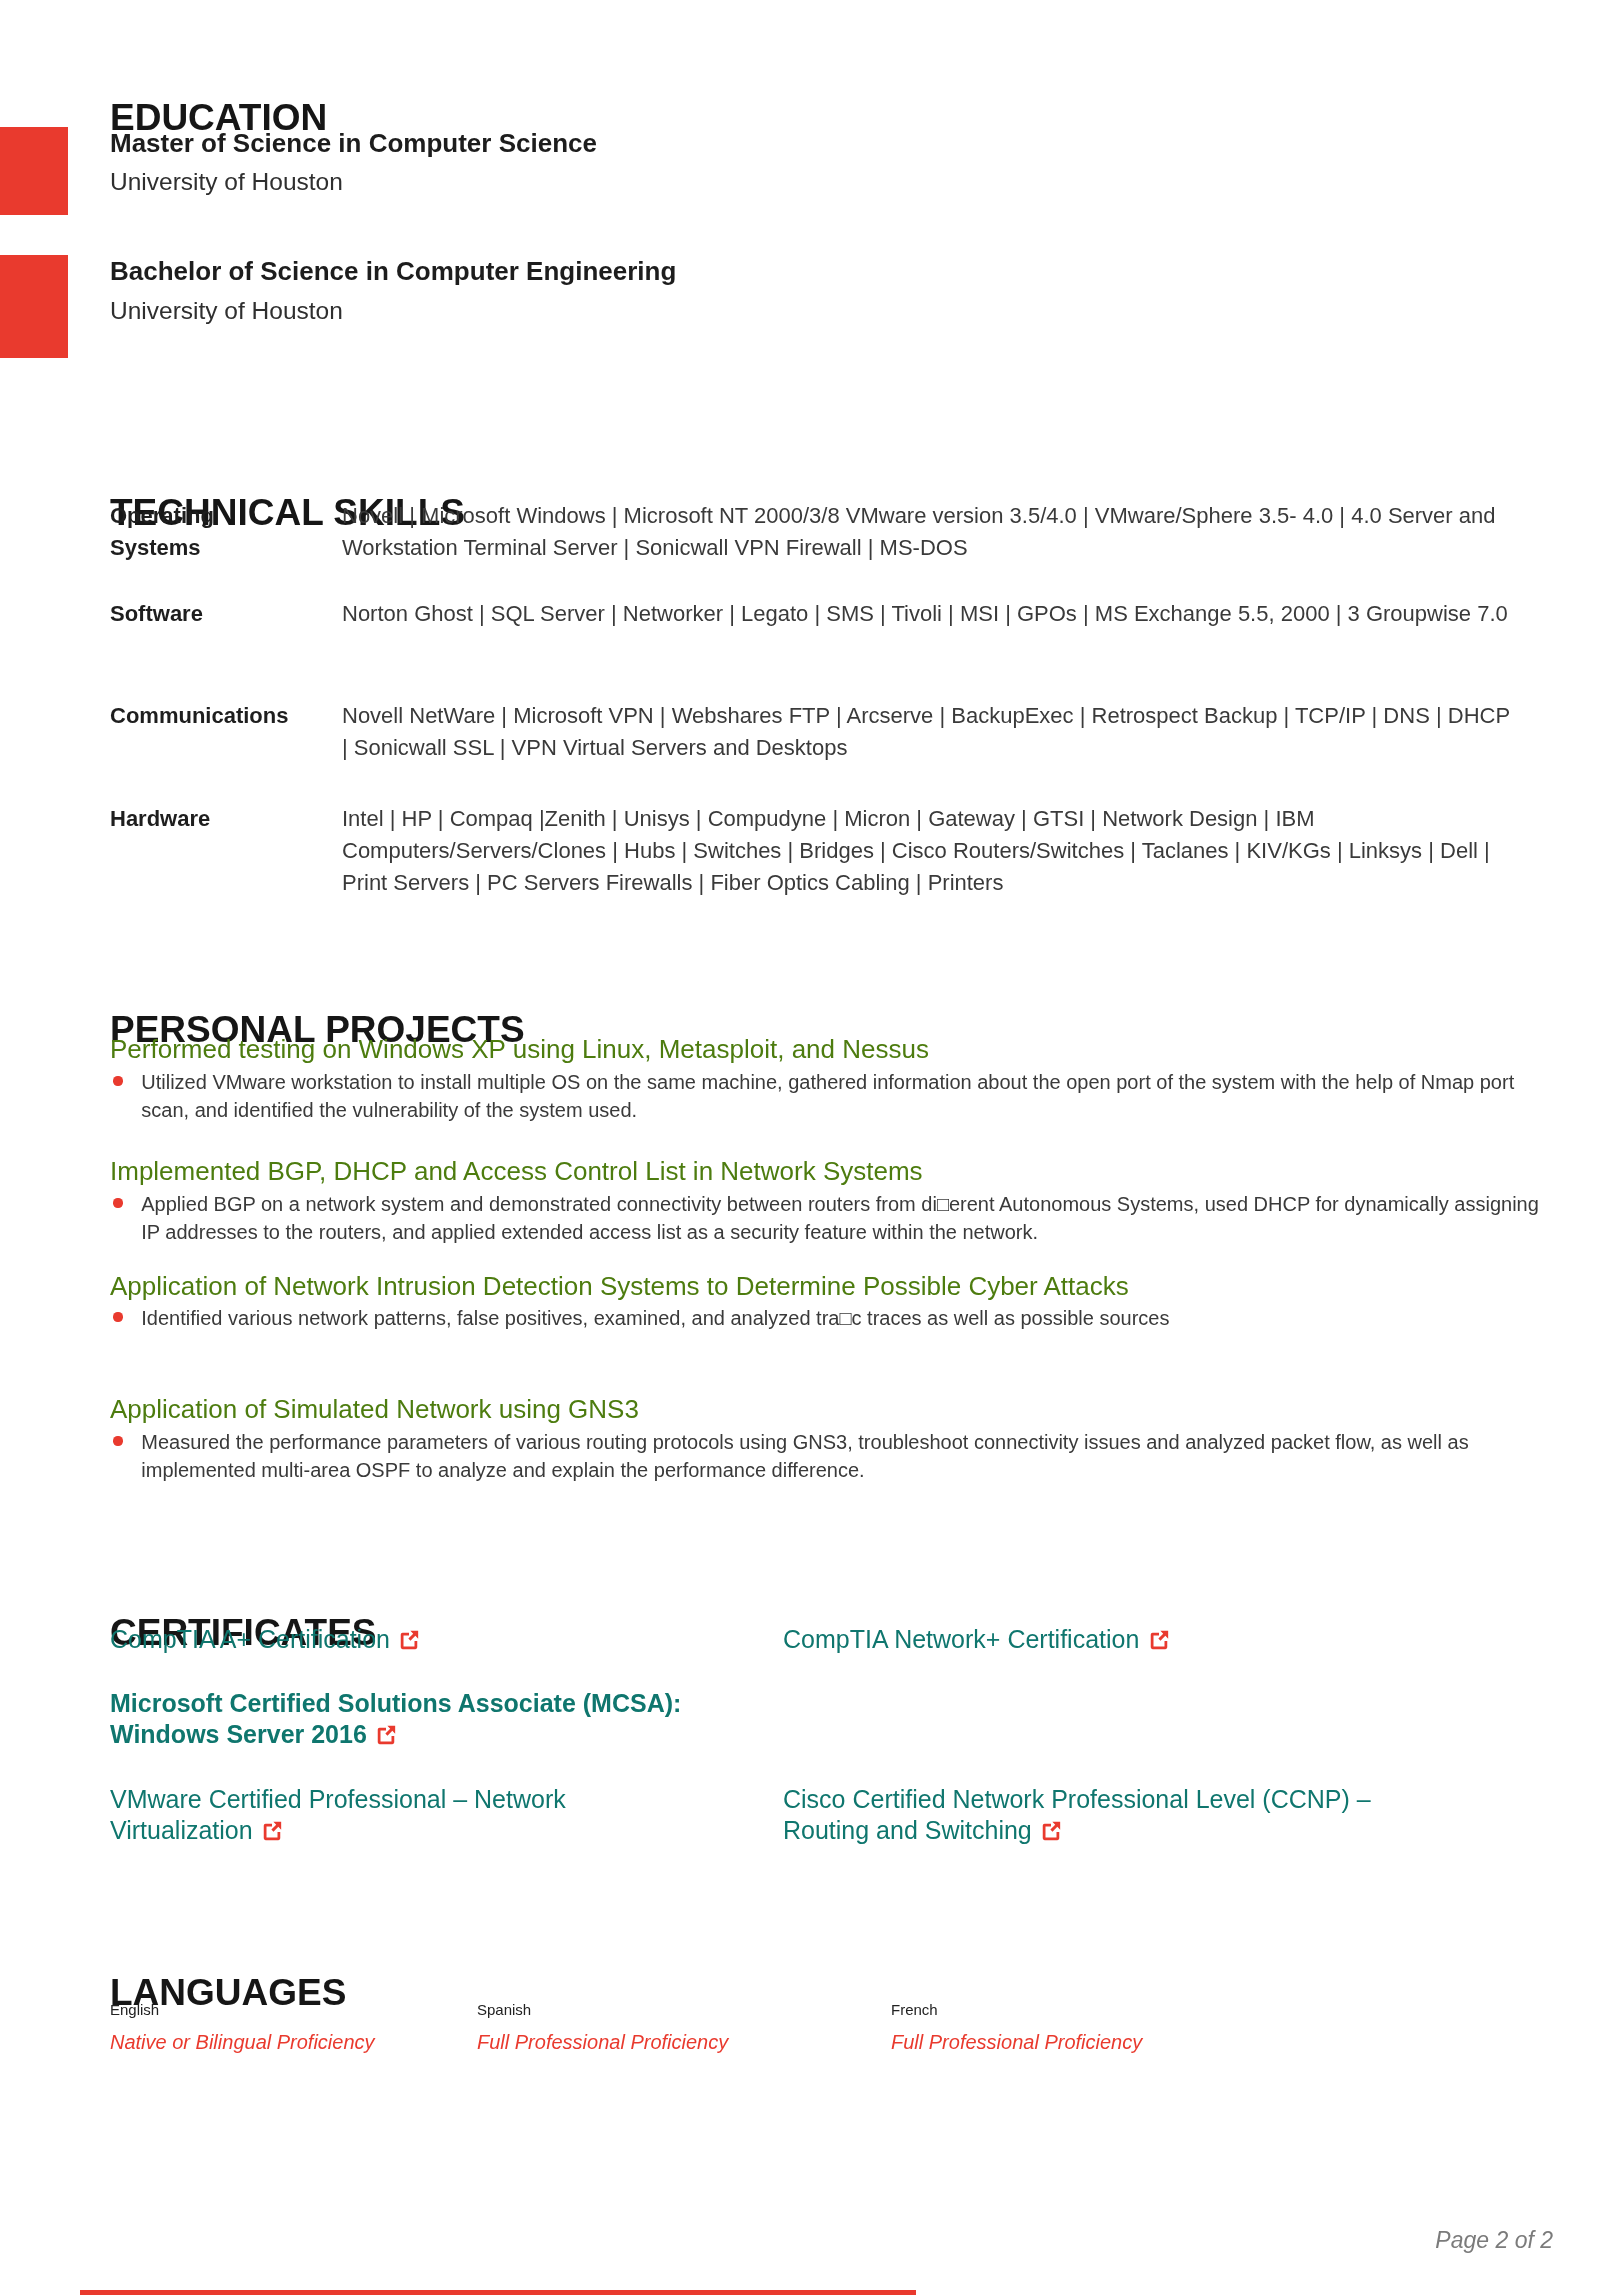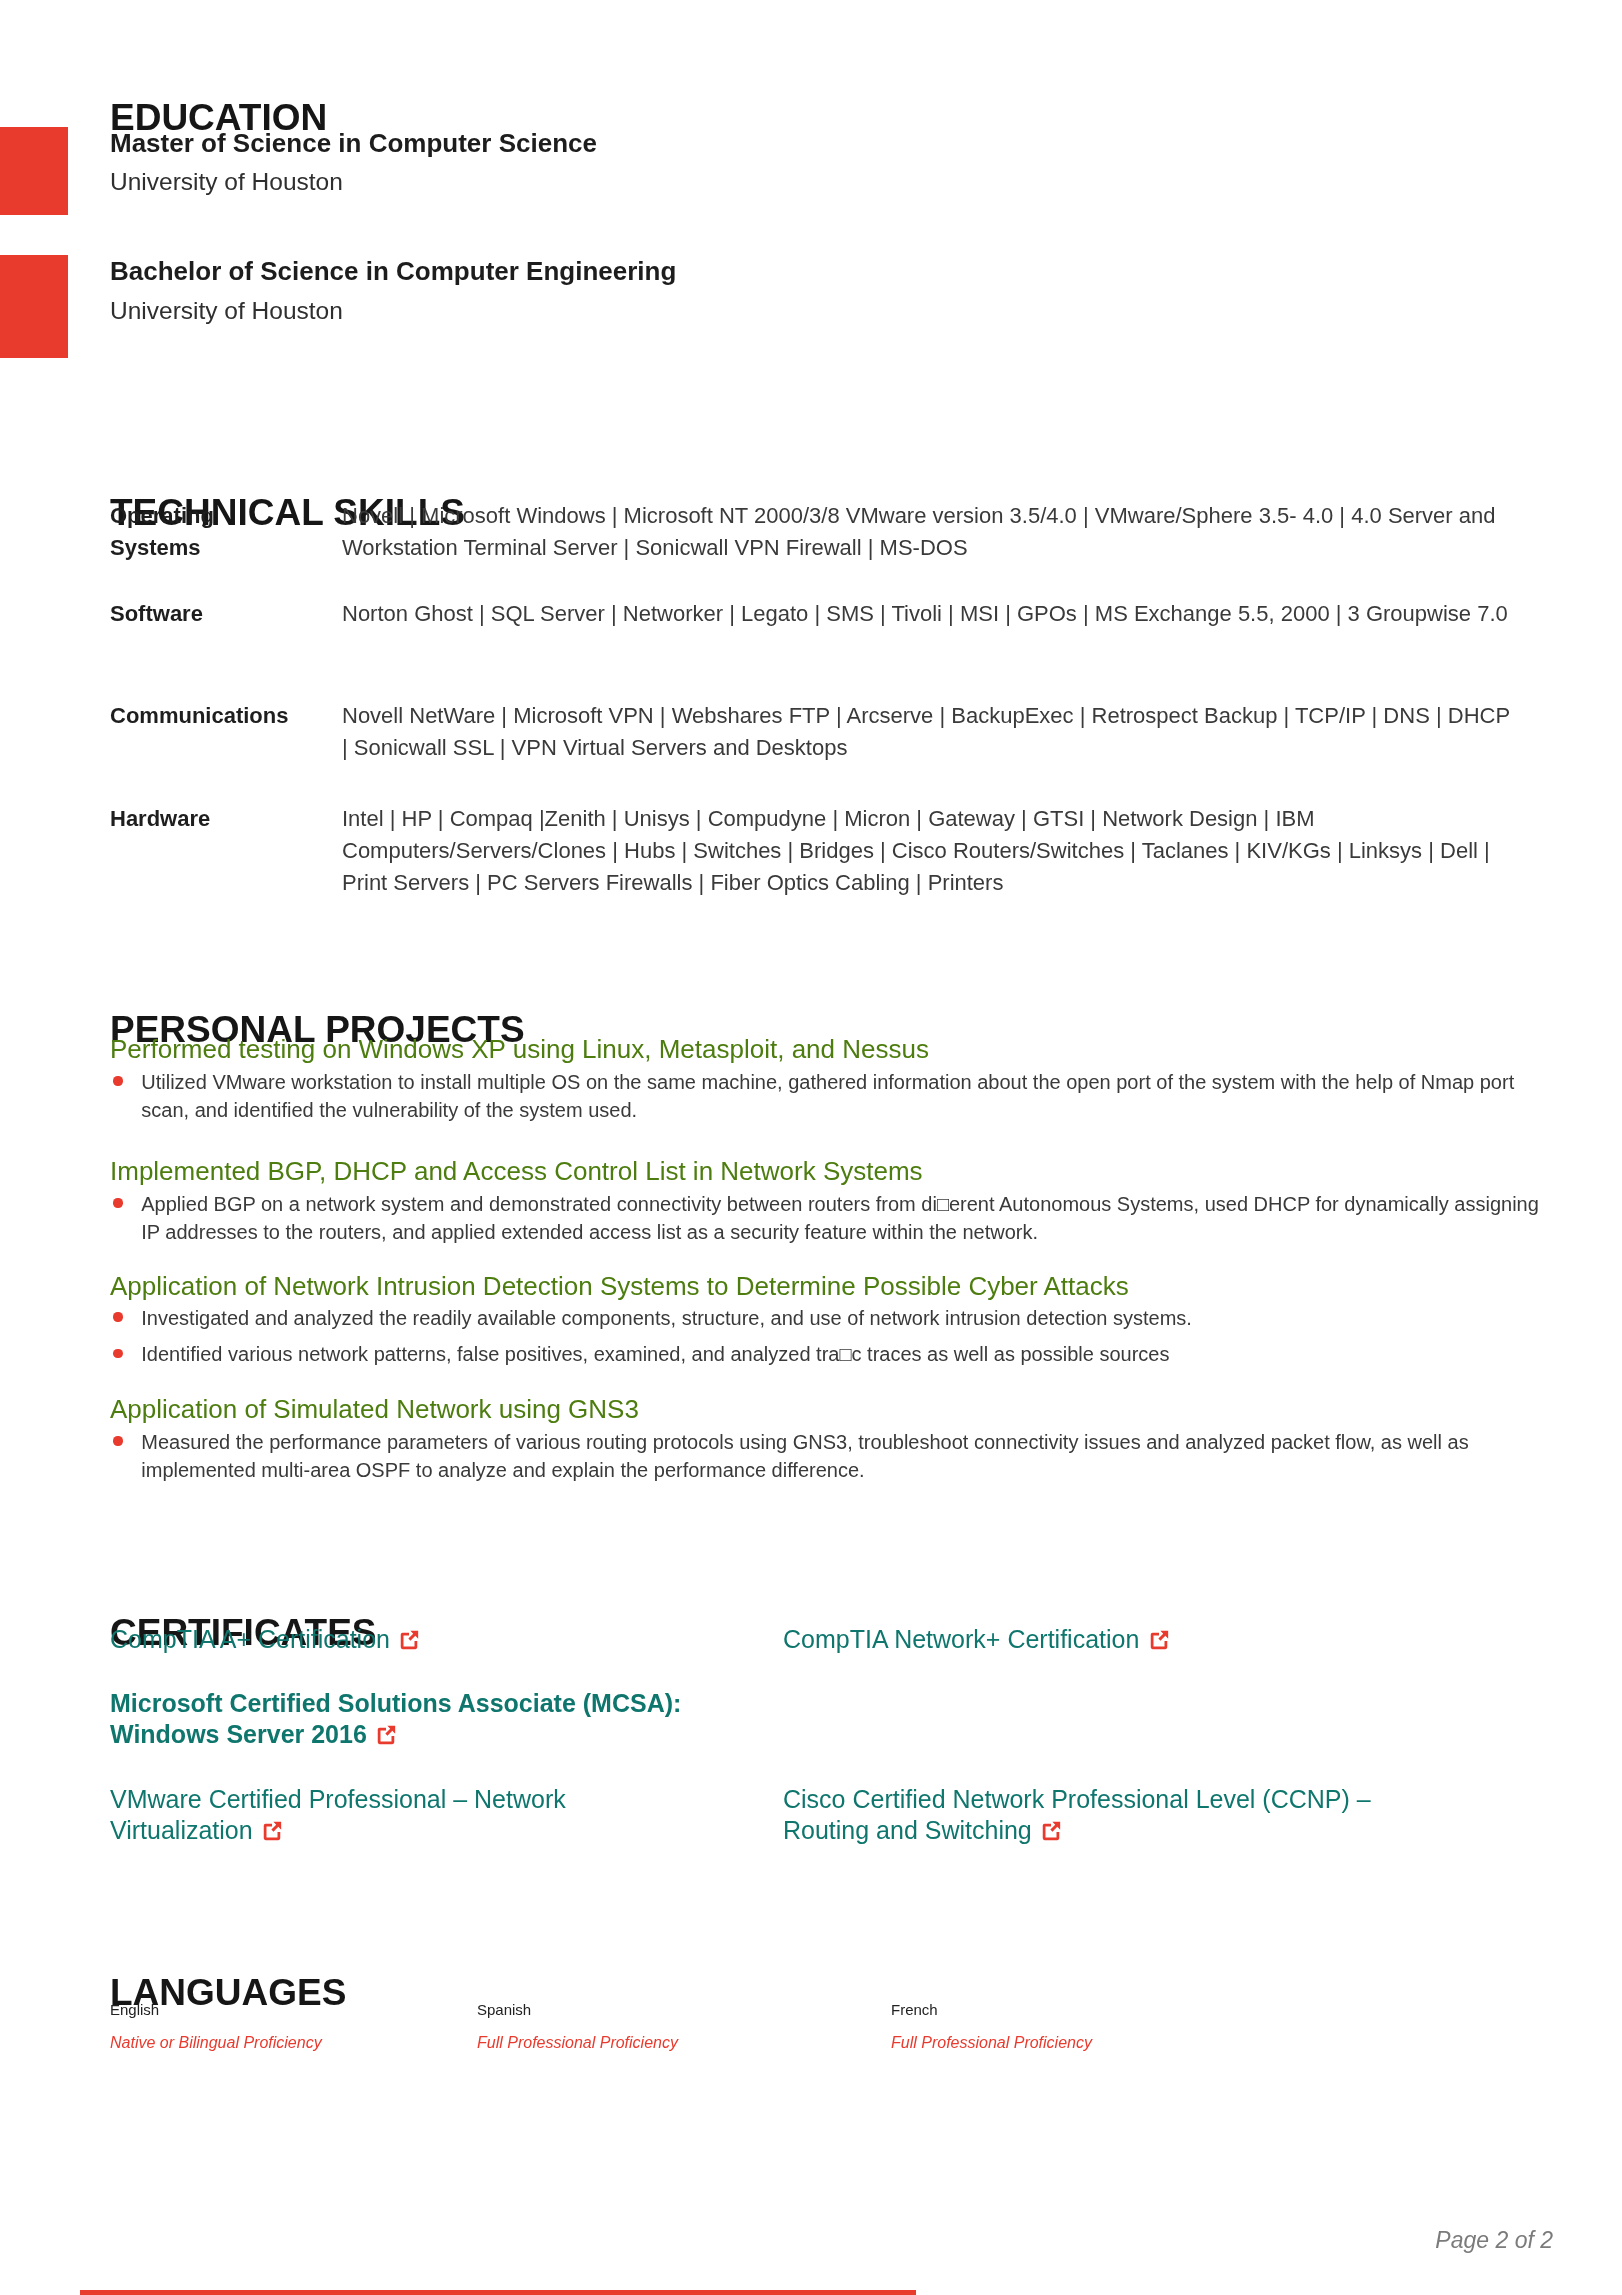--- a/index.html
+++ b/index.html
@@ -30,21 +30,21 @@
   .bullet-dot { flex:none; width:9.3px; height:9.3px; border-radius:50%; background:var(--accent); margin:8.4px 18.6px 0 3.4px; }
   .bullet-text { width:1411px; font-size:20px; color:#3a3a3a; line-height:28px; }
   
   .cert-row { position:absolute; left:110px; display:flex; }
   .cert-cell { width:591px; flex:none; font-size:25px; color:#0f766e; line-height:31px; }
   .cert-cell + .cert-cell { margin-left:82px; }
   .link-icon { display:inline-block; width:22px; height:22px; vertical-align:-2.5px; margin-left:8.4px; }
   .link-icon svg { display:block; }
   
   .lang-name { font-size:15px; color:#222222; line-height:27px; }
-  .lang-level { font-size:16px; font-style:italic; color:var(--accent); line-height:25px; margin-top:6.8px; }
+  .lang-level { font-size:20px; font-style:italic; color:var(--accent); line-height:25px; margin-top:6.8px; }
   
   .page-number { font-size:23px; font-style:italic; color:#7b7b7b; }
   .bottom-bar { background:var(--accent); }
 </style>
 </head>
 <body>
 
 <div class="page" style="--accent:#e93a2e;">
 
   <h2 class="abs section-heading" style="left:110px; top:68px;">EDUCATION</h2>
@@ -89,24 +89,20 @@
   <div class="abs project-title" style="left:110px; top:1156px; width:1436px;">Implemented BGP, DHCP and Access Control List in Network Systems</div>
   <div class="abs" style="left:110px; top:1190px;">
     <div class="bullet-item">
       <span class="bullet-dot"></span>
       <span class="bullet-text">Applied BGP on a network system and demonstrated connectivity between routers from di□erent Autonomous Systems, used DHCP for dynamically assigning IP addresses to the routers, and applied extended access list as a security feature within the network.</span>
     </div>
   </div>
 
   <div class="abs project-title" style="left:110px; top:1271px; width:1436px;">Application of Network Intrusion Detection Systems to Determine Possible Cyber Attacks</div>
   <div class="abs" style="left:110px; top:1304px;">
-    <div class="bullet-item">
-      <span class="bullet-dot"></span>
-      <span class="bullet-text">Investigated and analyzed the readily available components, structure, and use of network intrusion detection systems.</span>
-    </div>
     <div class="bullet-item">
       <span class="bullet-dot"></span>
       <span class="bullet-text">Identified various network patterns, false positives, examined, and analyzed tra□c traces as well as possible sources</span>
     </div>
   </div>
 
   <div class="abs project-title" style="left:110px; top:1394px; width:1436px;">Application of Simulated Network using GNS3</div>
   <div class="abs" style="left:110px; top:1428px;">
     <div class="bullet-item">
       <span class="bullet-dot"></span>

